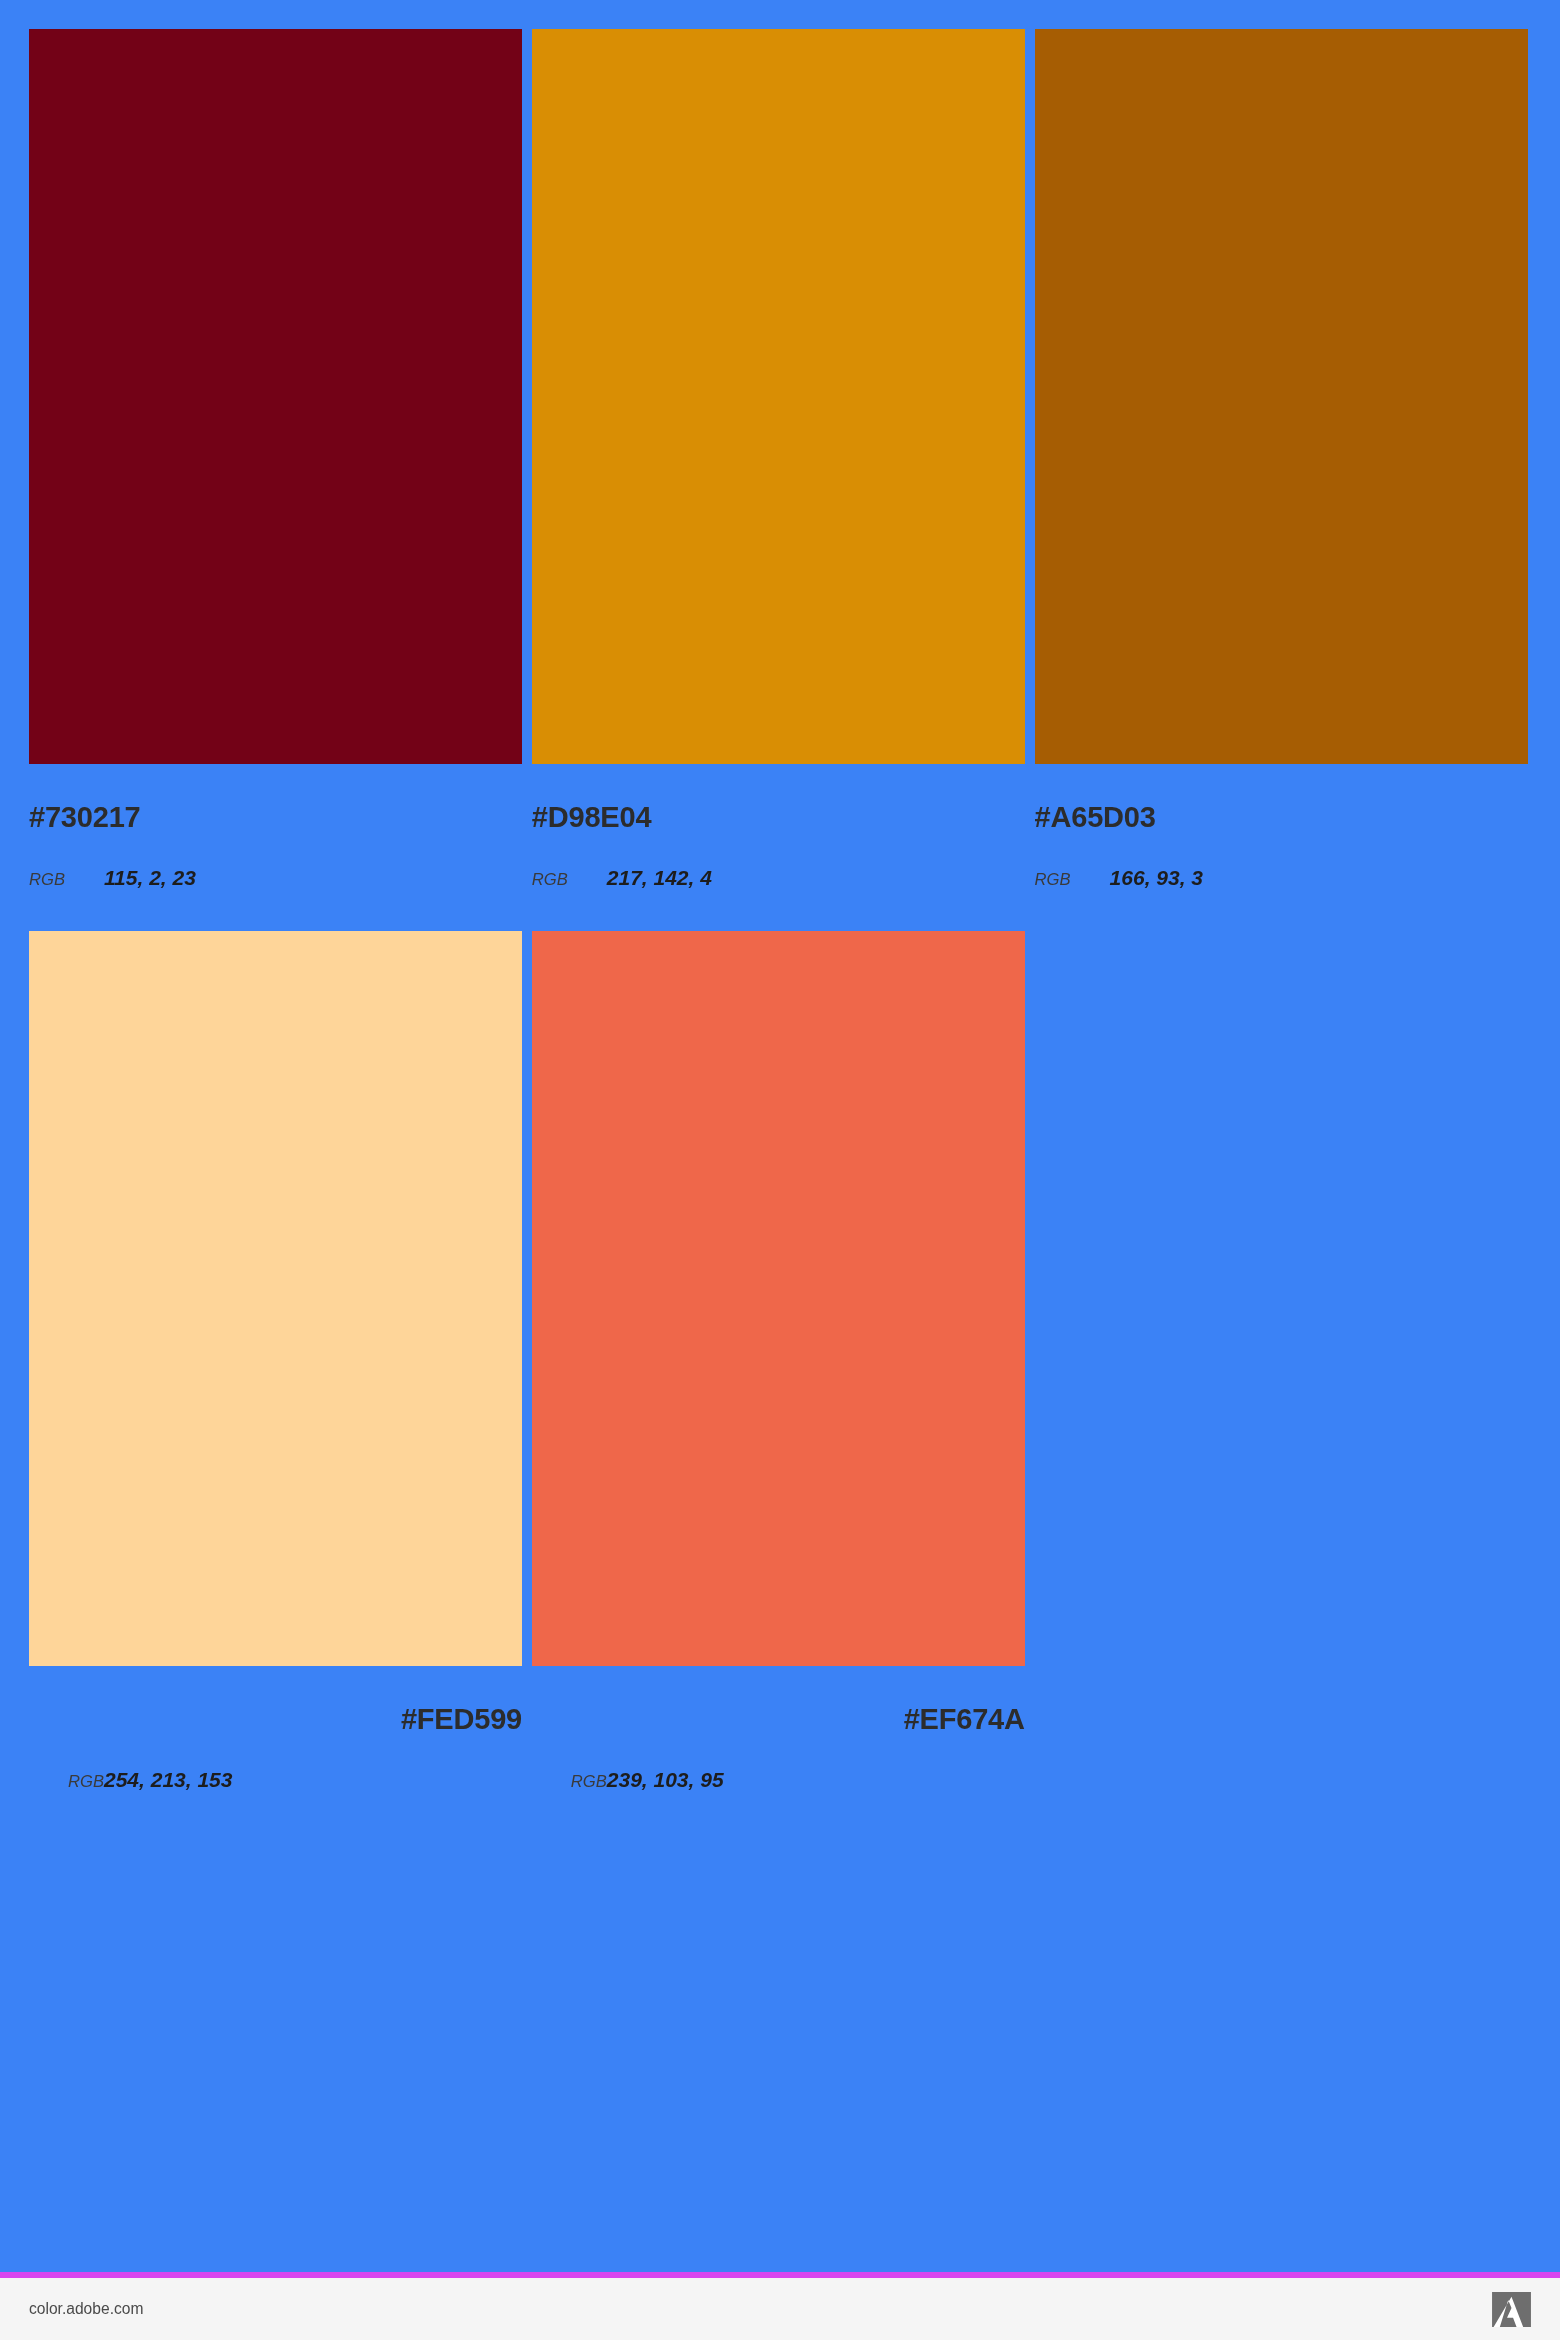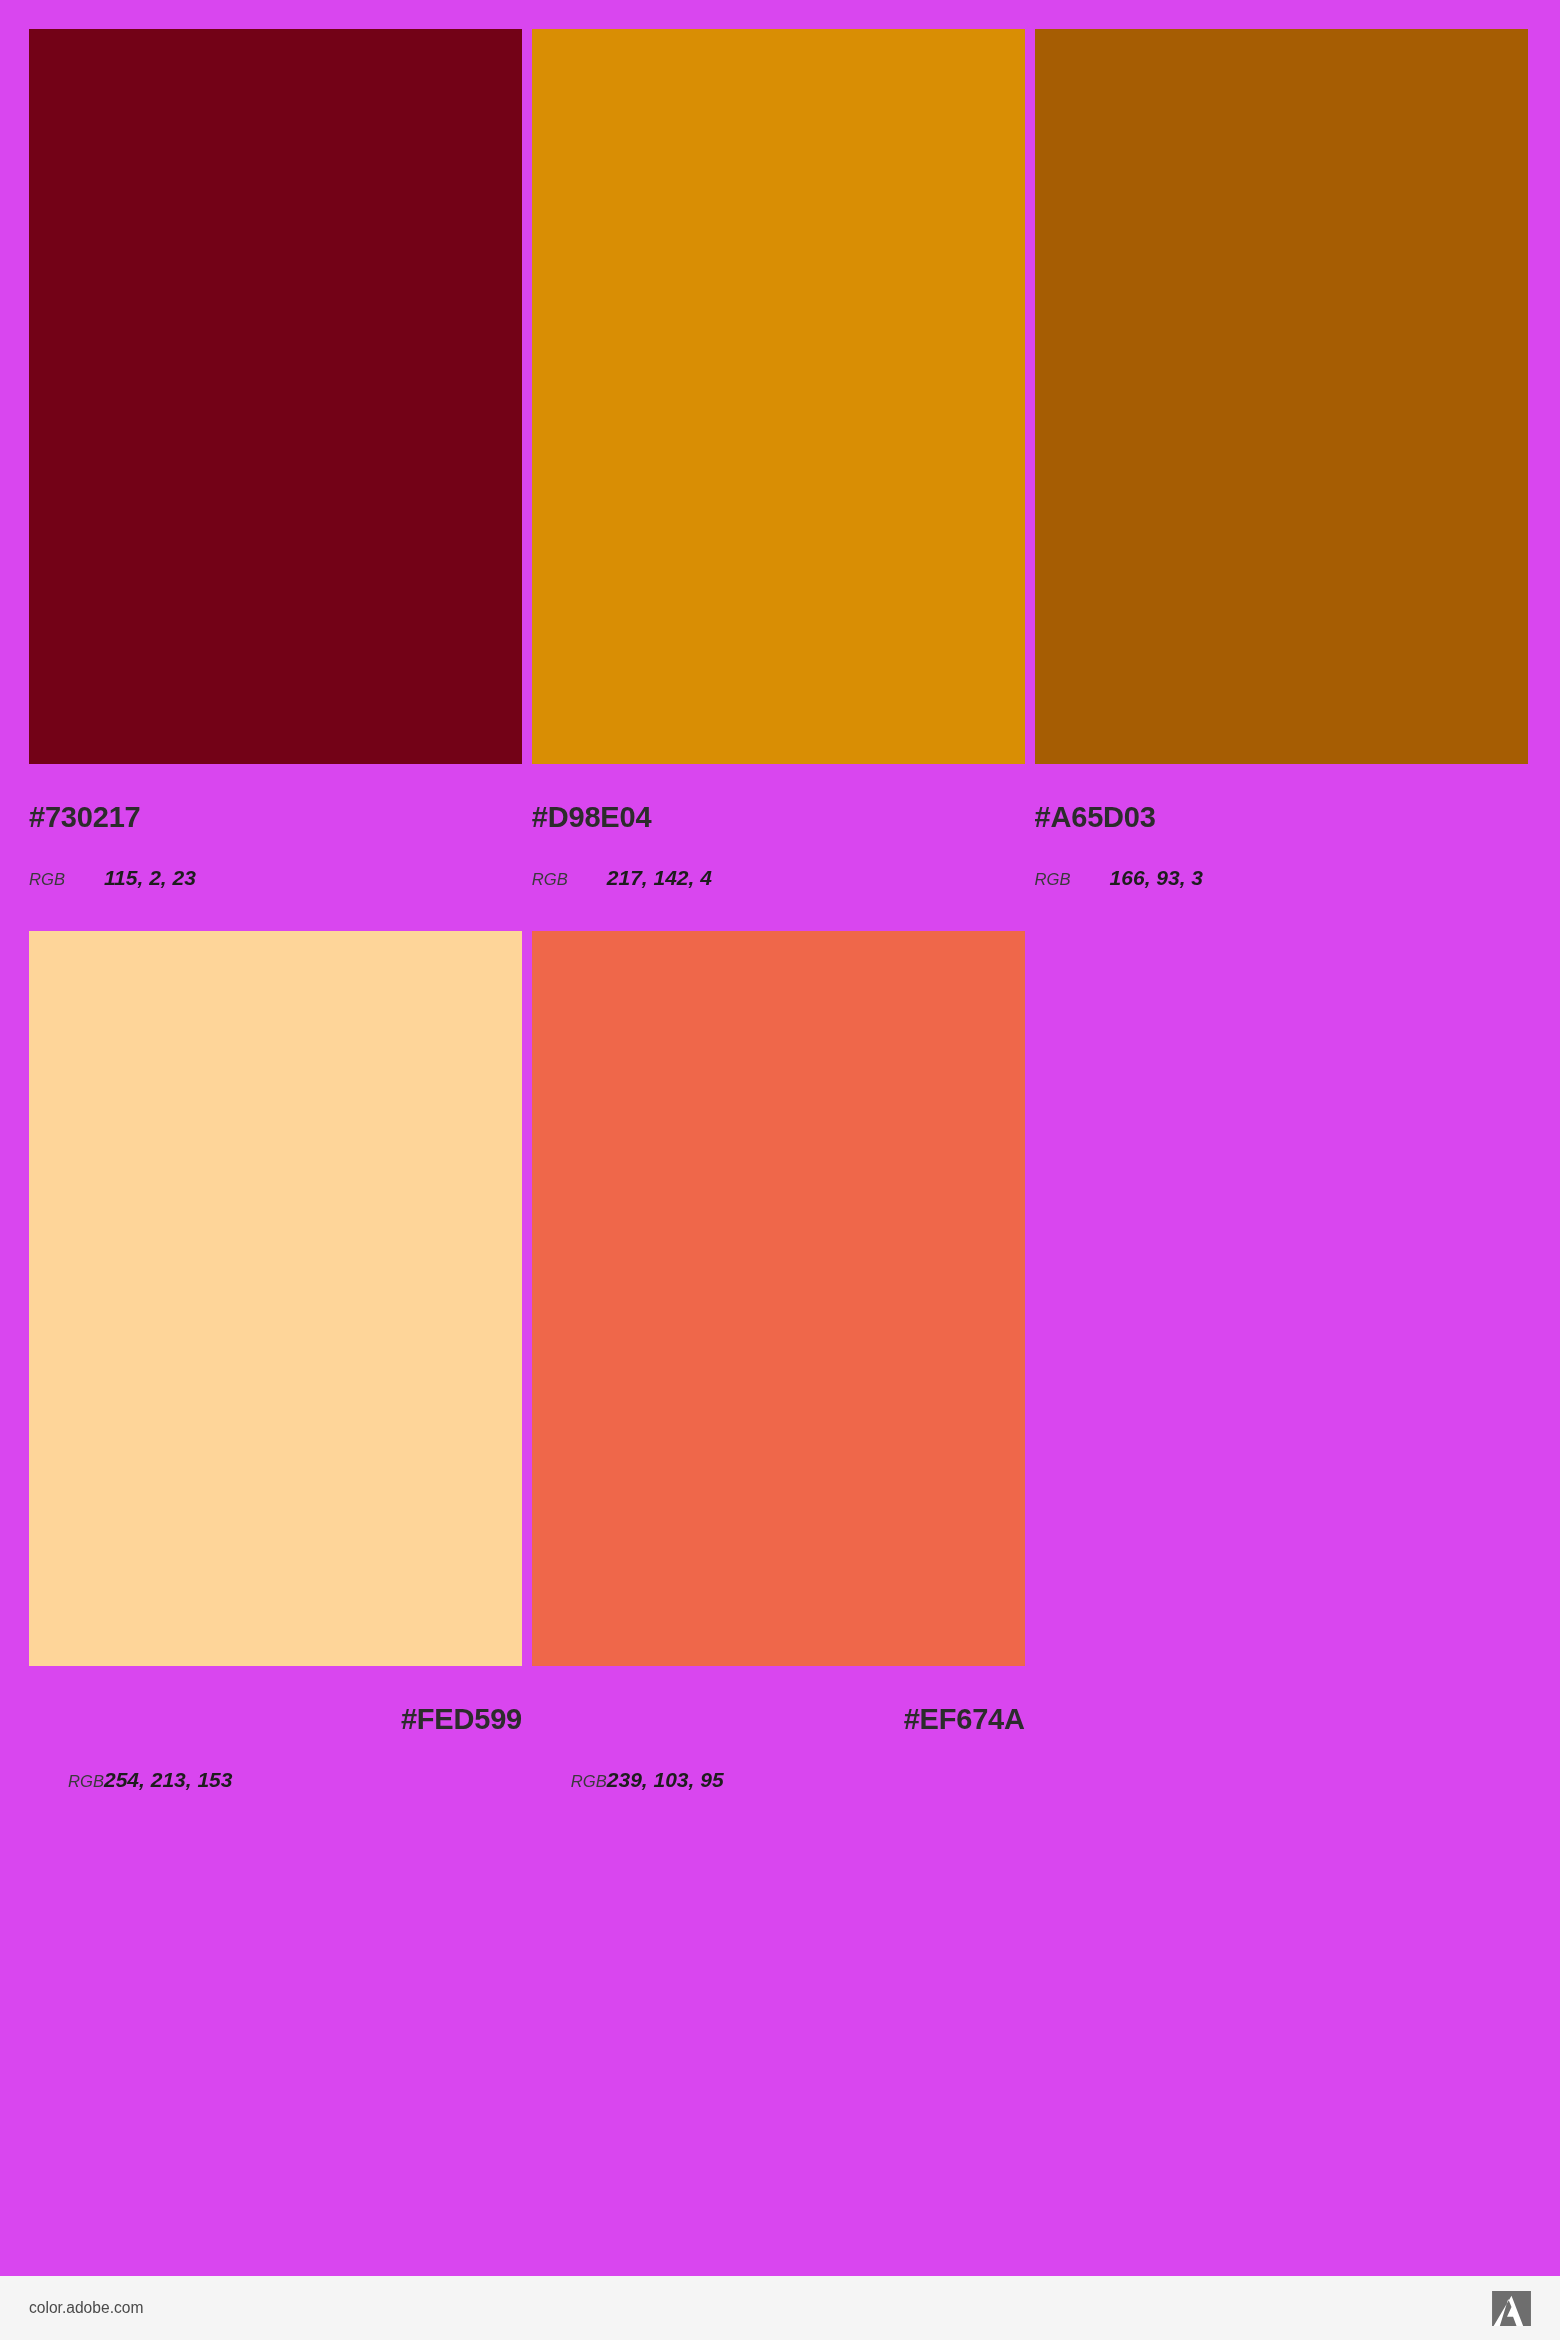--- a/index.html
+++ b/index.html
@@ -16,21 +16,21 @@
     position: relative;
     overflow: hidden;
   }
 
   #palette-sheet {
     position: absolute;
     left: 0;
     top: 0;
     width: 1560px;
     height: 2272px;
-    background: #d946ef;
+    background: #3b82f6;
   }
 
   .swatch-grid {
     position: absolute;
     left: 29px;
     top: 29px;
     width: 1502px;
   }
 
   .swatch-row {
@@ -99,21 +99,21 @@
   }
 
   
   #footer-bar {
     position: absolute;
     left: 0;
     top: 2272px;
     width: 1560px;
     height: 68px;
     background: #f5f5f5;
-    border-top: 4px solid #d946ef;
+    border-top: 6px solid #d946ef;
     display: flex;
     align-items: center;
     justify-content: space-between;
     padding: 0 29px;
   }
 
   #footer-url {
     font-size: 15.6px;
     color: #4a4a4a;
     font-family: "Liberation Sans", sans-serif;

